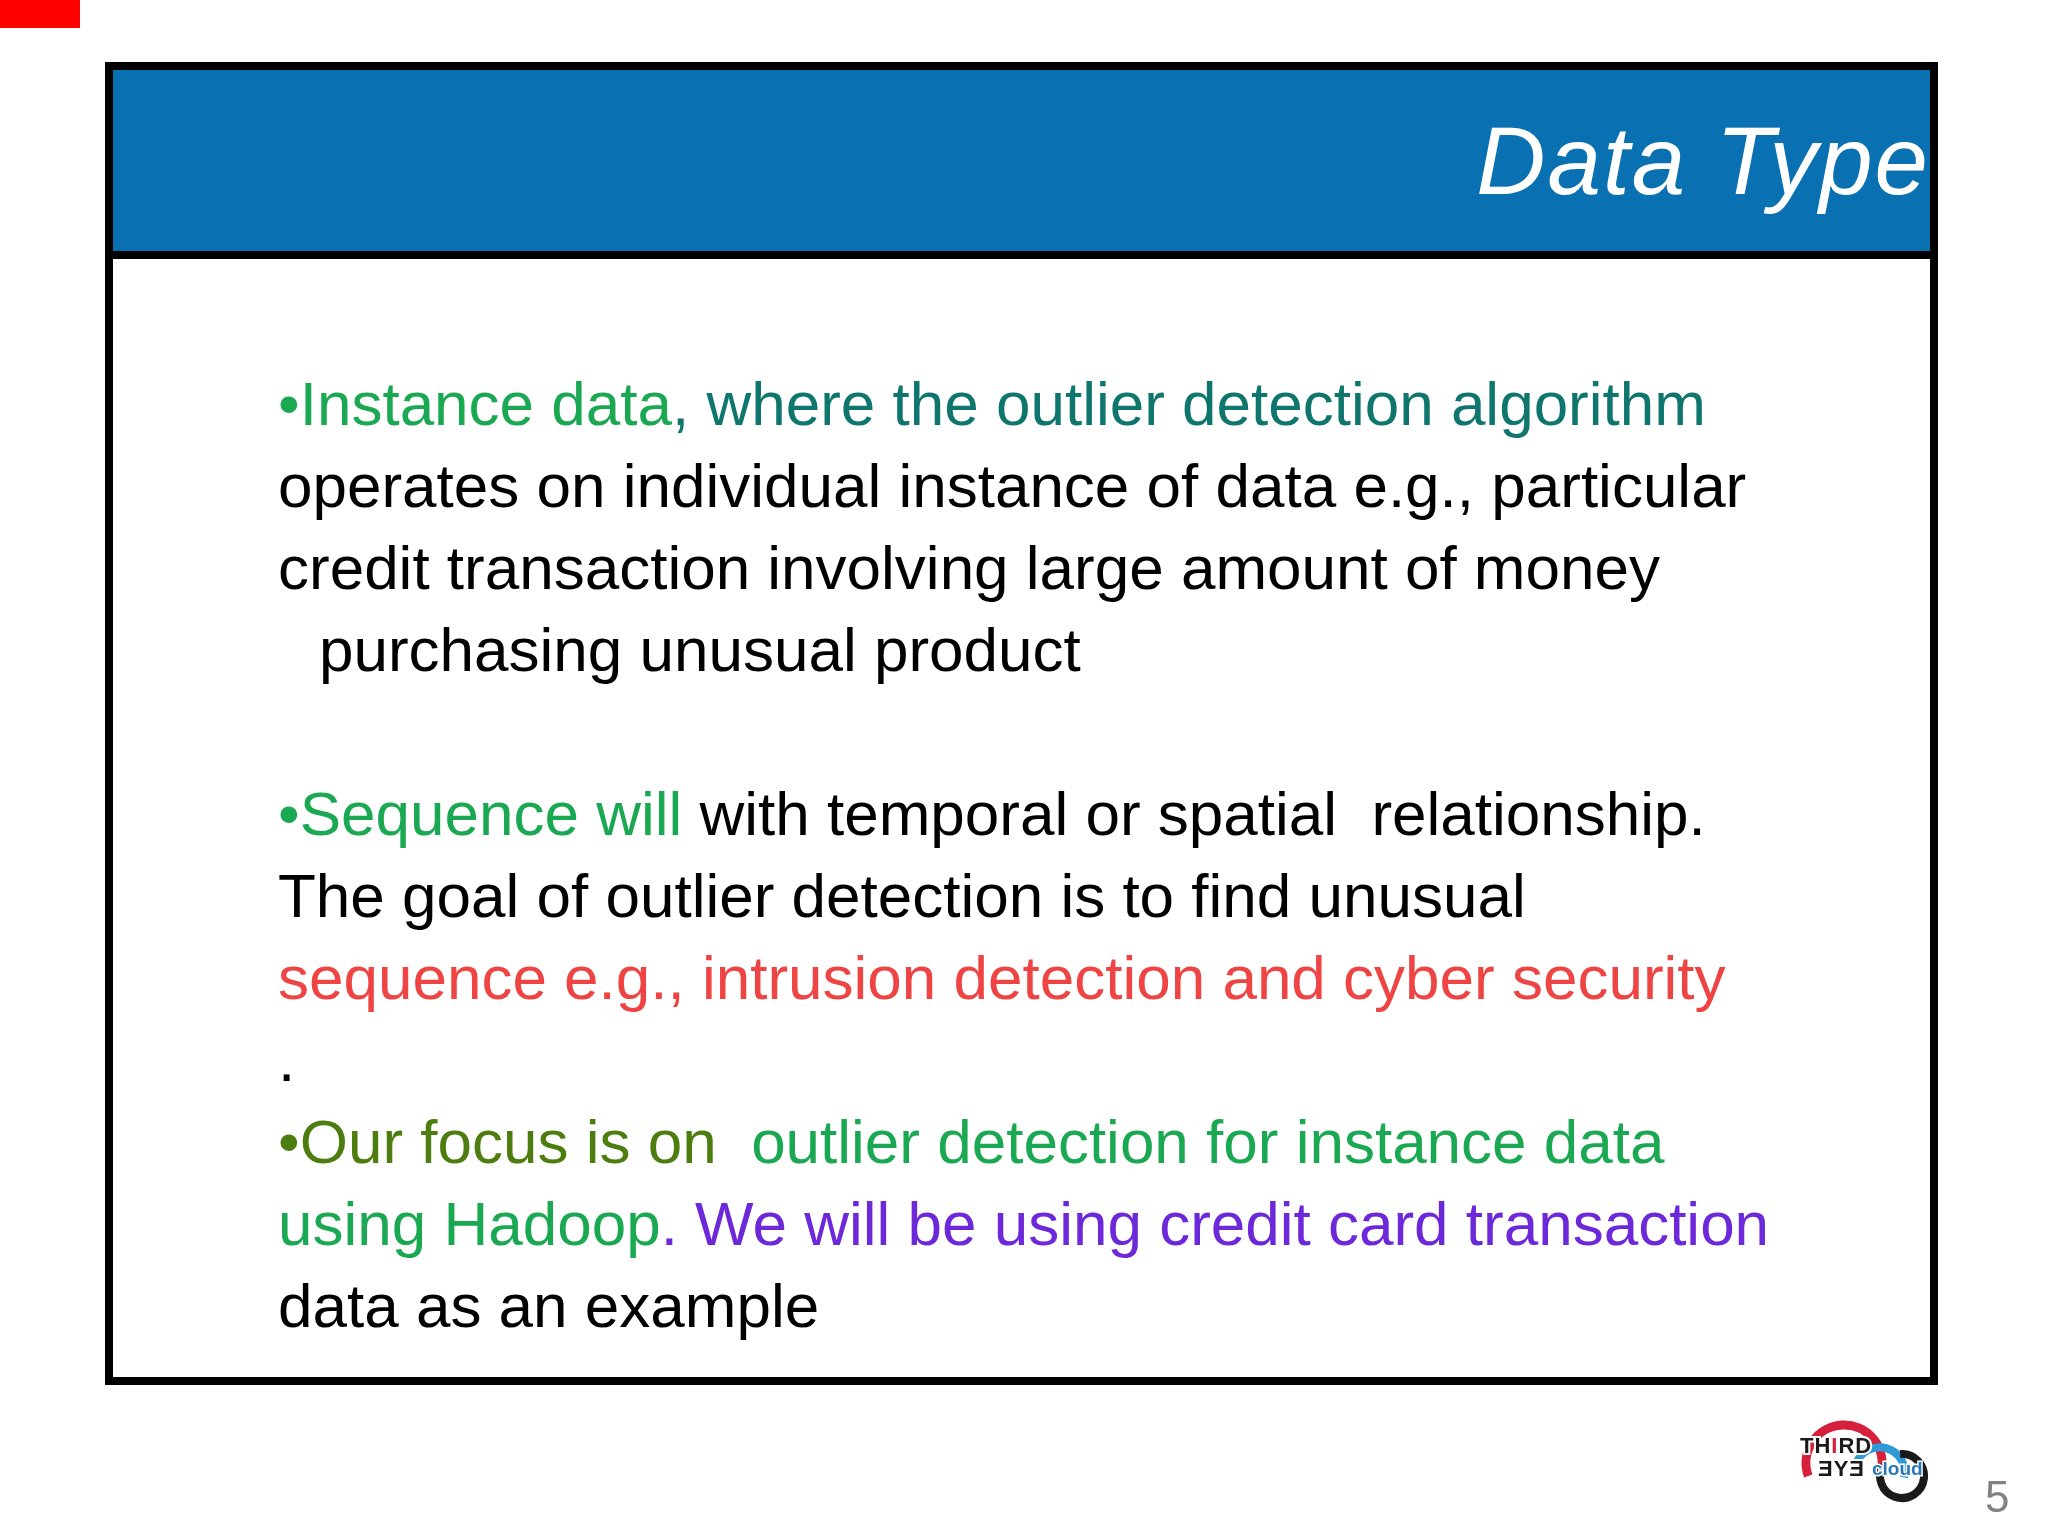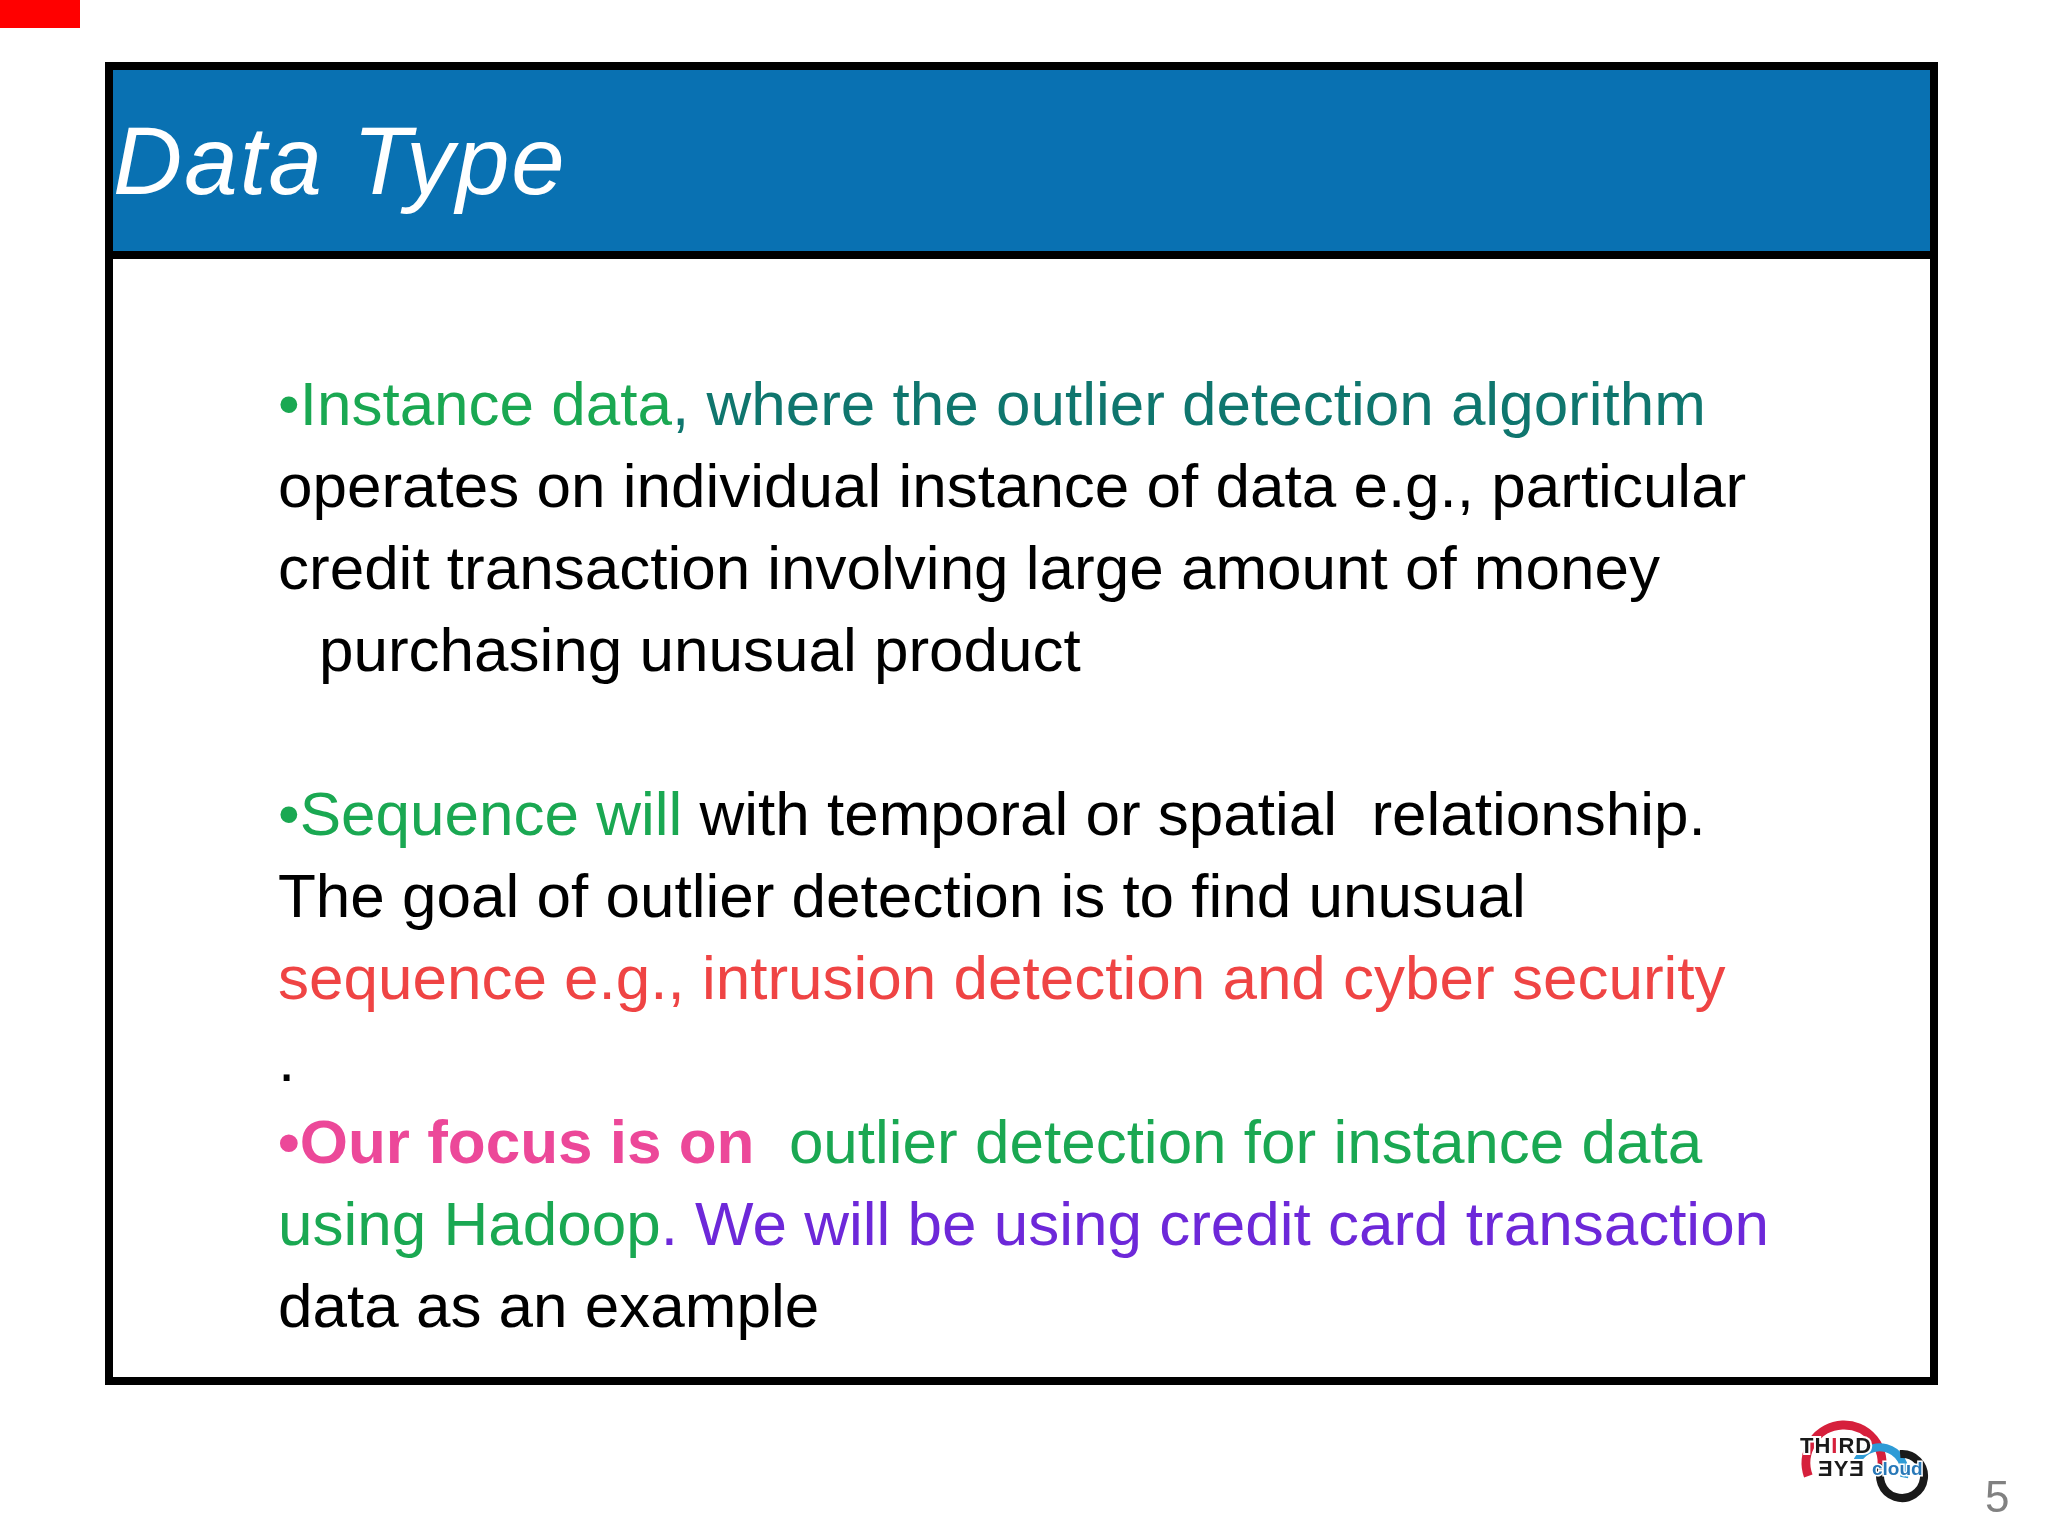--- a/index.html
+++ b/index.html
@@ -11,21 +11,21 @@
     position:absolute; left:0; top:0; width:80px; height:28px;
     background: var(--corner-mark, #ff0000);
   }
   .frame {
     position:absolute; left:105px; top:62px; width:1833px; height:1323px;
     border:8px solid var(--border-color, #000); box-sizing:border-box; background:#fff;
   }
   .header {
     height:181px; background:var(--header-bg, #0971b2);
     border-bottom:8px solid var(--border-color, #000);
-    display:flex; align-items:center; justify-content:flex-start;
+    display:flex; align-items:center; justify-content:flex-end;
   }
   .title {
     color:#ffffff; font-style:italic; font-size:96px; letter-spacing:2px;
     white-space:pre;
   }
   .slide-body {
     margin-top:104px; margin-left:165px;
     font-size:62px; line-height:82px; color:#000;
   }
   .para:nth-child(2) { margin-top:82px; }
@@ -54,21 +54,21 @@
           <div class="bodyline"><span style="color: rgb(0, 0, 0);">credit transaction involving large amount of money</span></div>
           <div class="bodyline"><span style="color: rgb(0, 0, 0); margin-left: 41px;">purchasing unusual product</span></div>
         </div>
         <div class="para">
           <div class="bodyline"><span style="color: rgb(26, 168, 82);">•Sequence will</span><span style="color: rgb(0, 0, 0);"> with temporal or spatial  relationship.</span></div>
           <div class="bodyline"><span style="color: rgb(0, 0, 0);">The goal of outlier detection is to find unusual</span></div>
           <div class="bodyline"><span style="color: #ef4444;">sequence e.g., intrusion detection and cyber security</span></div>
           <div class="bodyline"><span style="color: rgb(0, 0, 0);">.</span></div>
         </div>
         <div class="para">
-          <div class="bodyline"><span style="color: #ec4899; font-weight: bold;">•Our focus is on  </span><span style="color: rgb(26, 168, 82);">outlier detection for instance data</span></div>
+          <div class="bodyline"><span style="color: #4d7c0f;">•Our focus is on  </span><span style="color: rgb(26, 168, 82);">outlier detection for instance data</span></div>
           <div class="bodyline"><span style="color: rgb(26, 168, 82); margin-top: 20px;">using Hadoop</span><span style="color: #6d28d9;">. We will be using credit card transaction</span></div>
           <div class="bodyline"><span style="color: rgb(0, 0, 0);">data as an example</span></div>
         </div>
       </div>
   </div>
 
   <div class="logo">
     <svg width="158" height="88" viewBox="0 0 158 88" xmlns="http://www.w3.org/2000/svg">
       <path d="M 26.3 60 A 38 38 0 1 1 98.7 56.8" fill="none" stroke="#d6203c" stroke-width="9"></path>
       <path d="M 73.9 48.5 A 25 25 0 0 1 122.1 61.5" fill="none" stroke="#2e9bd6" stroke-width="8"></path>

